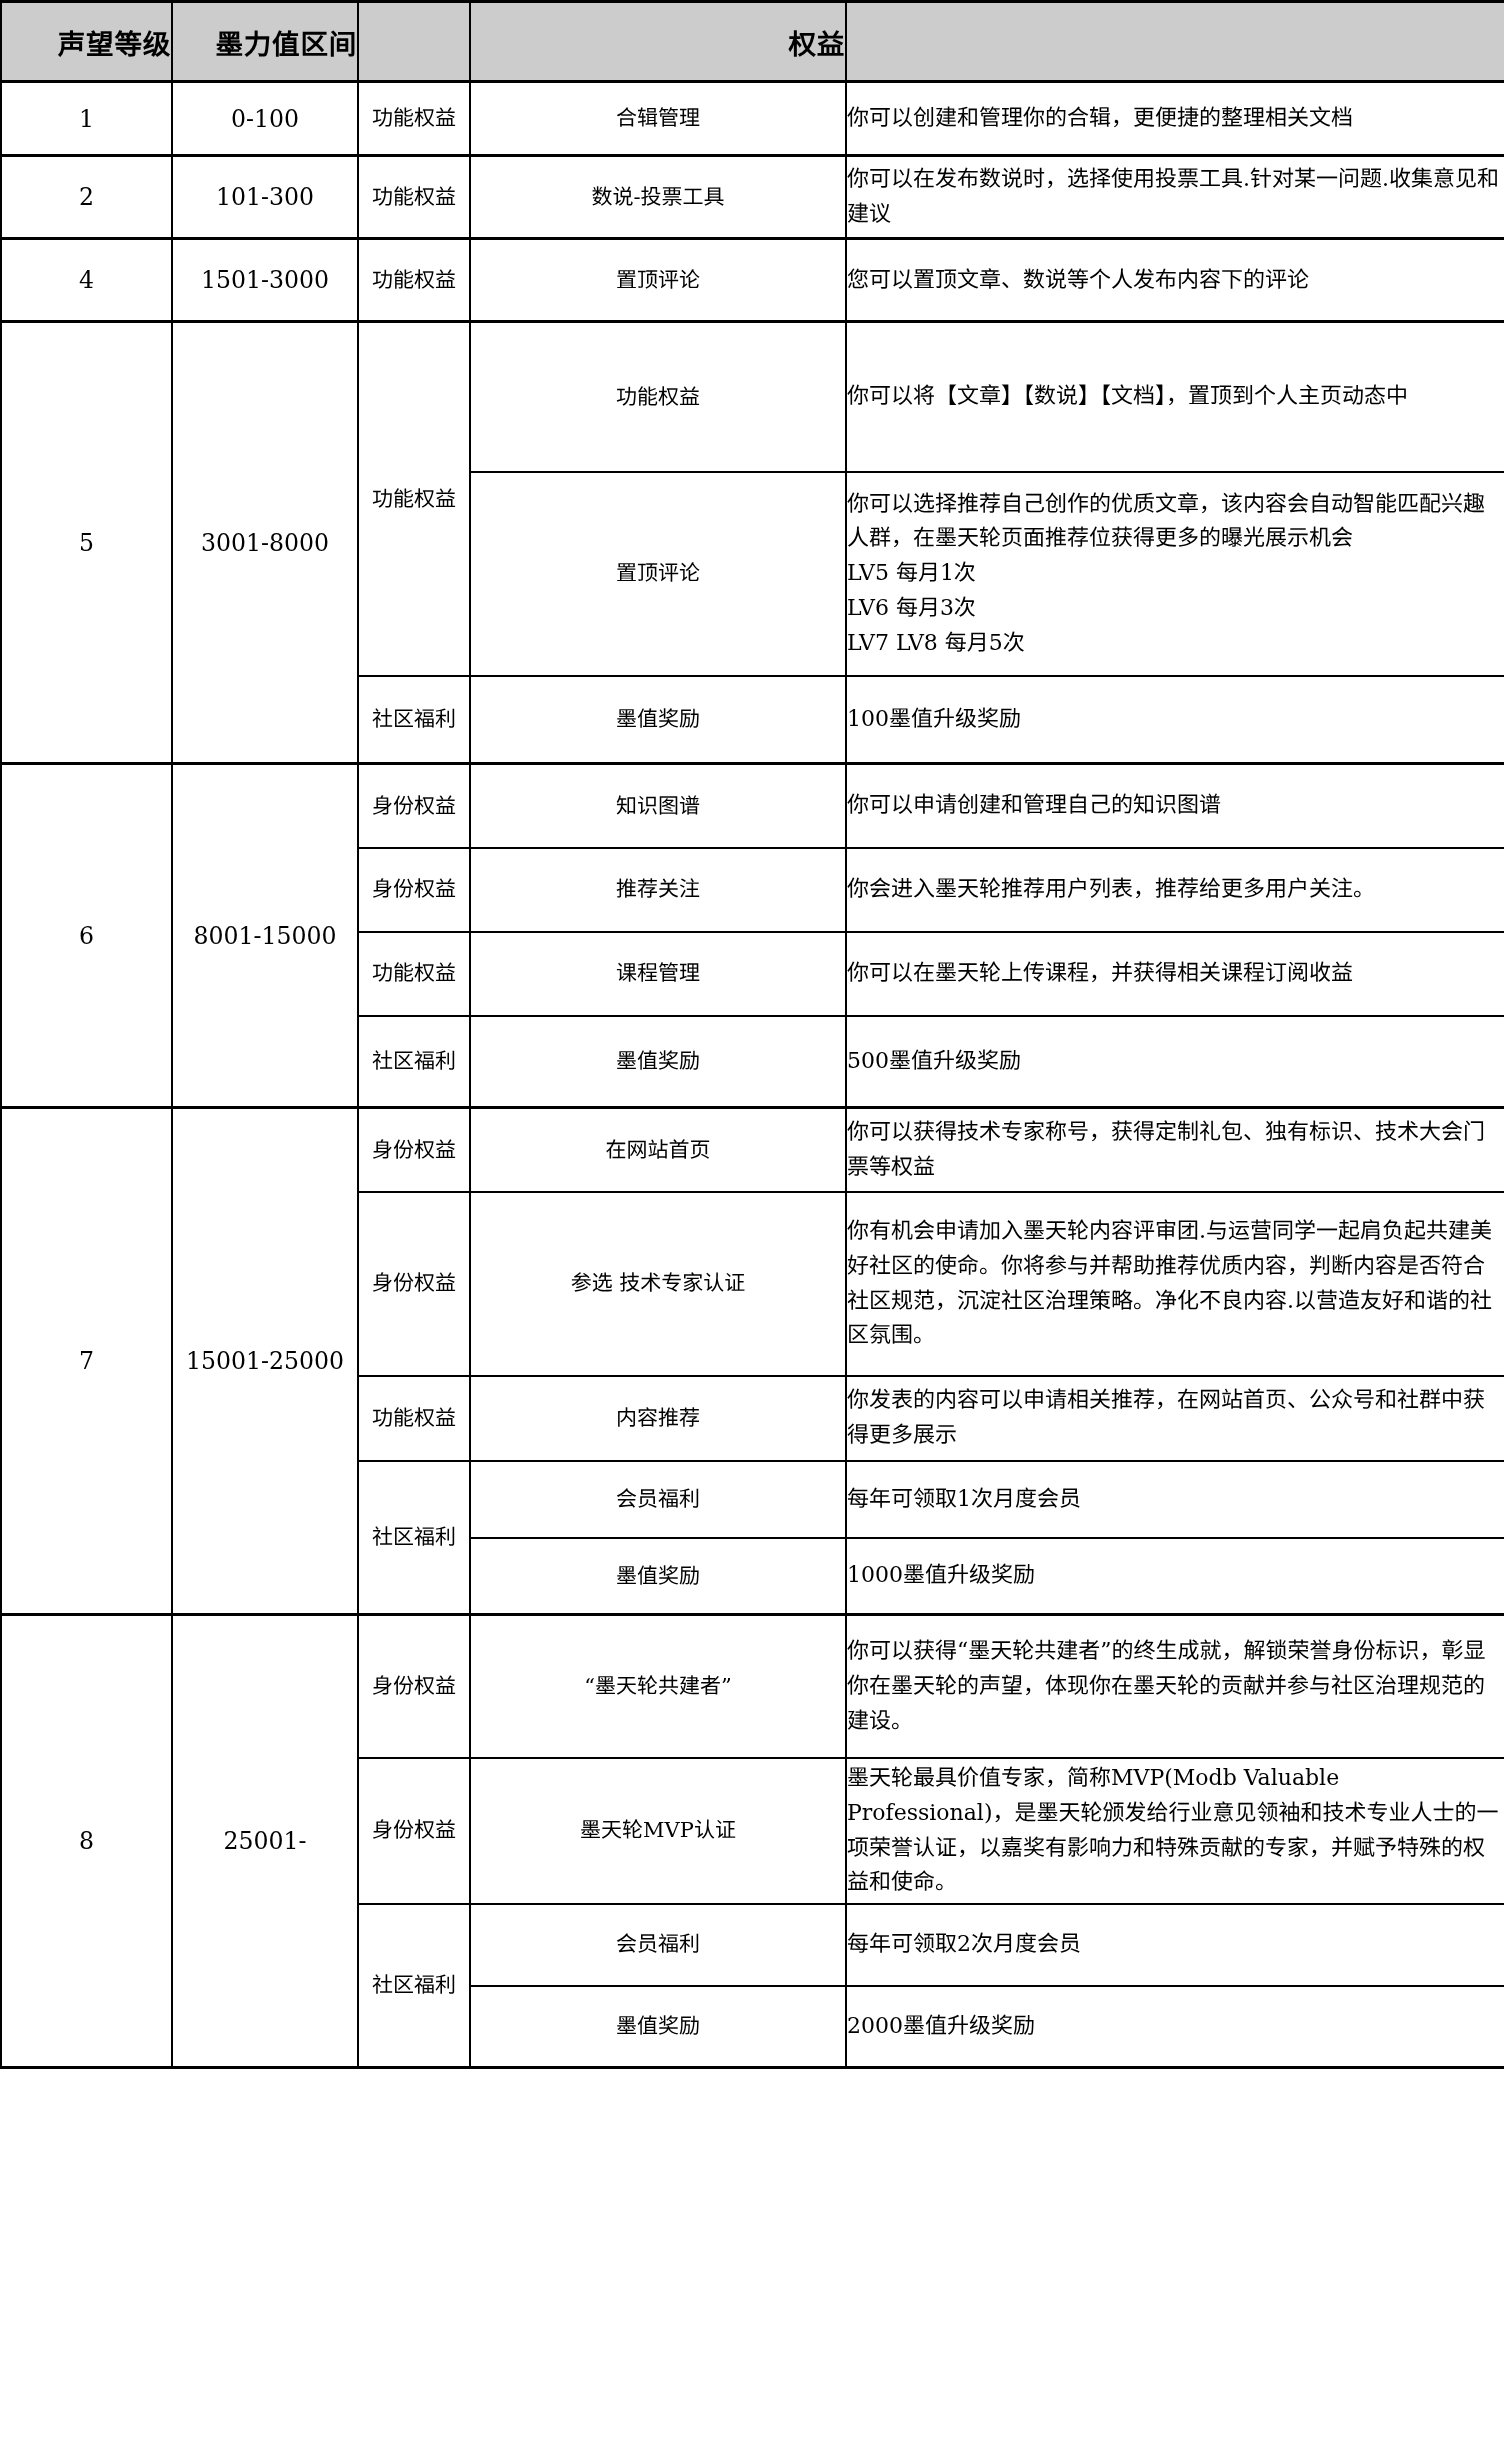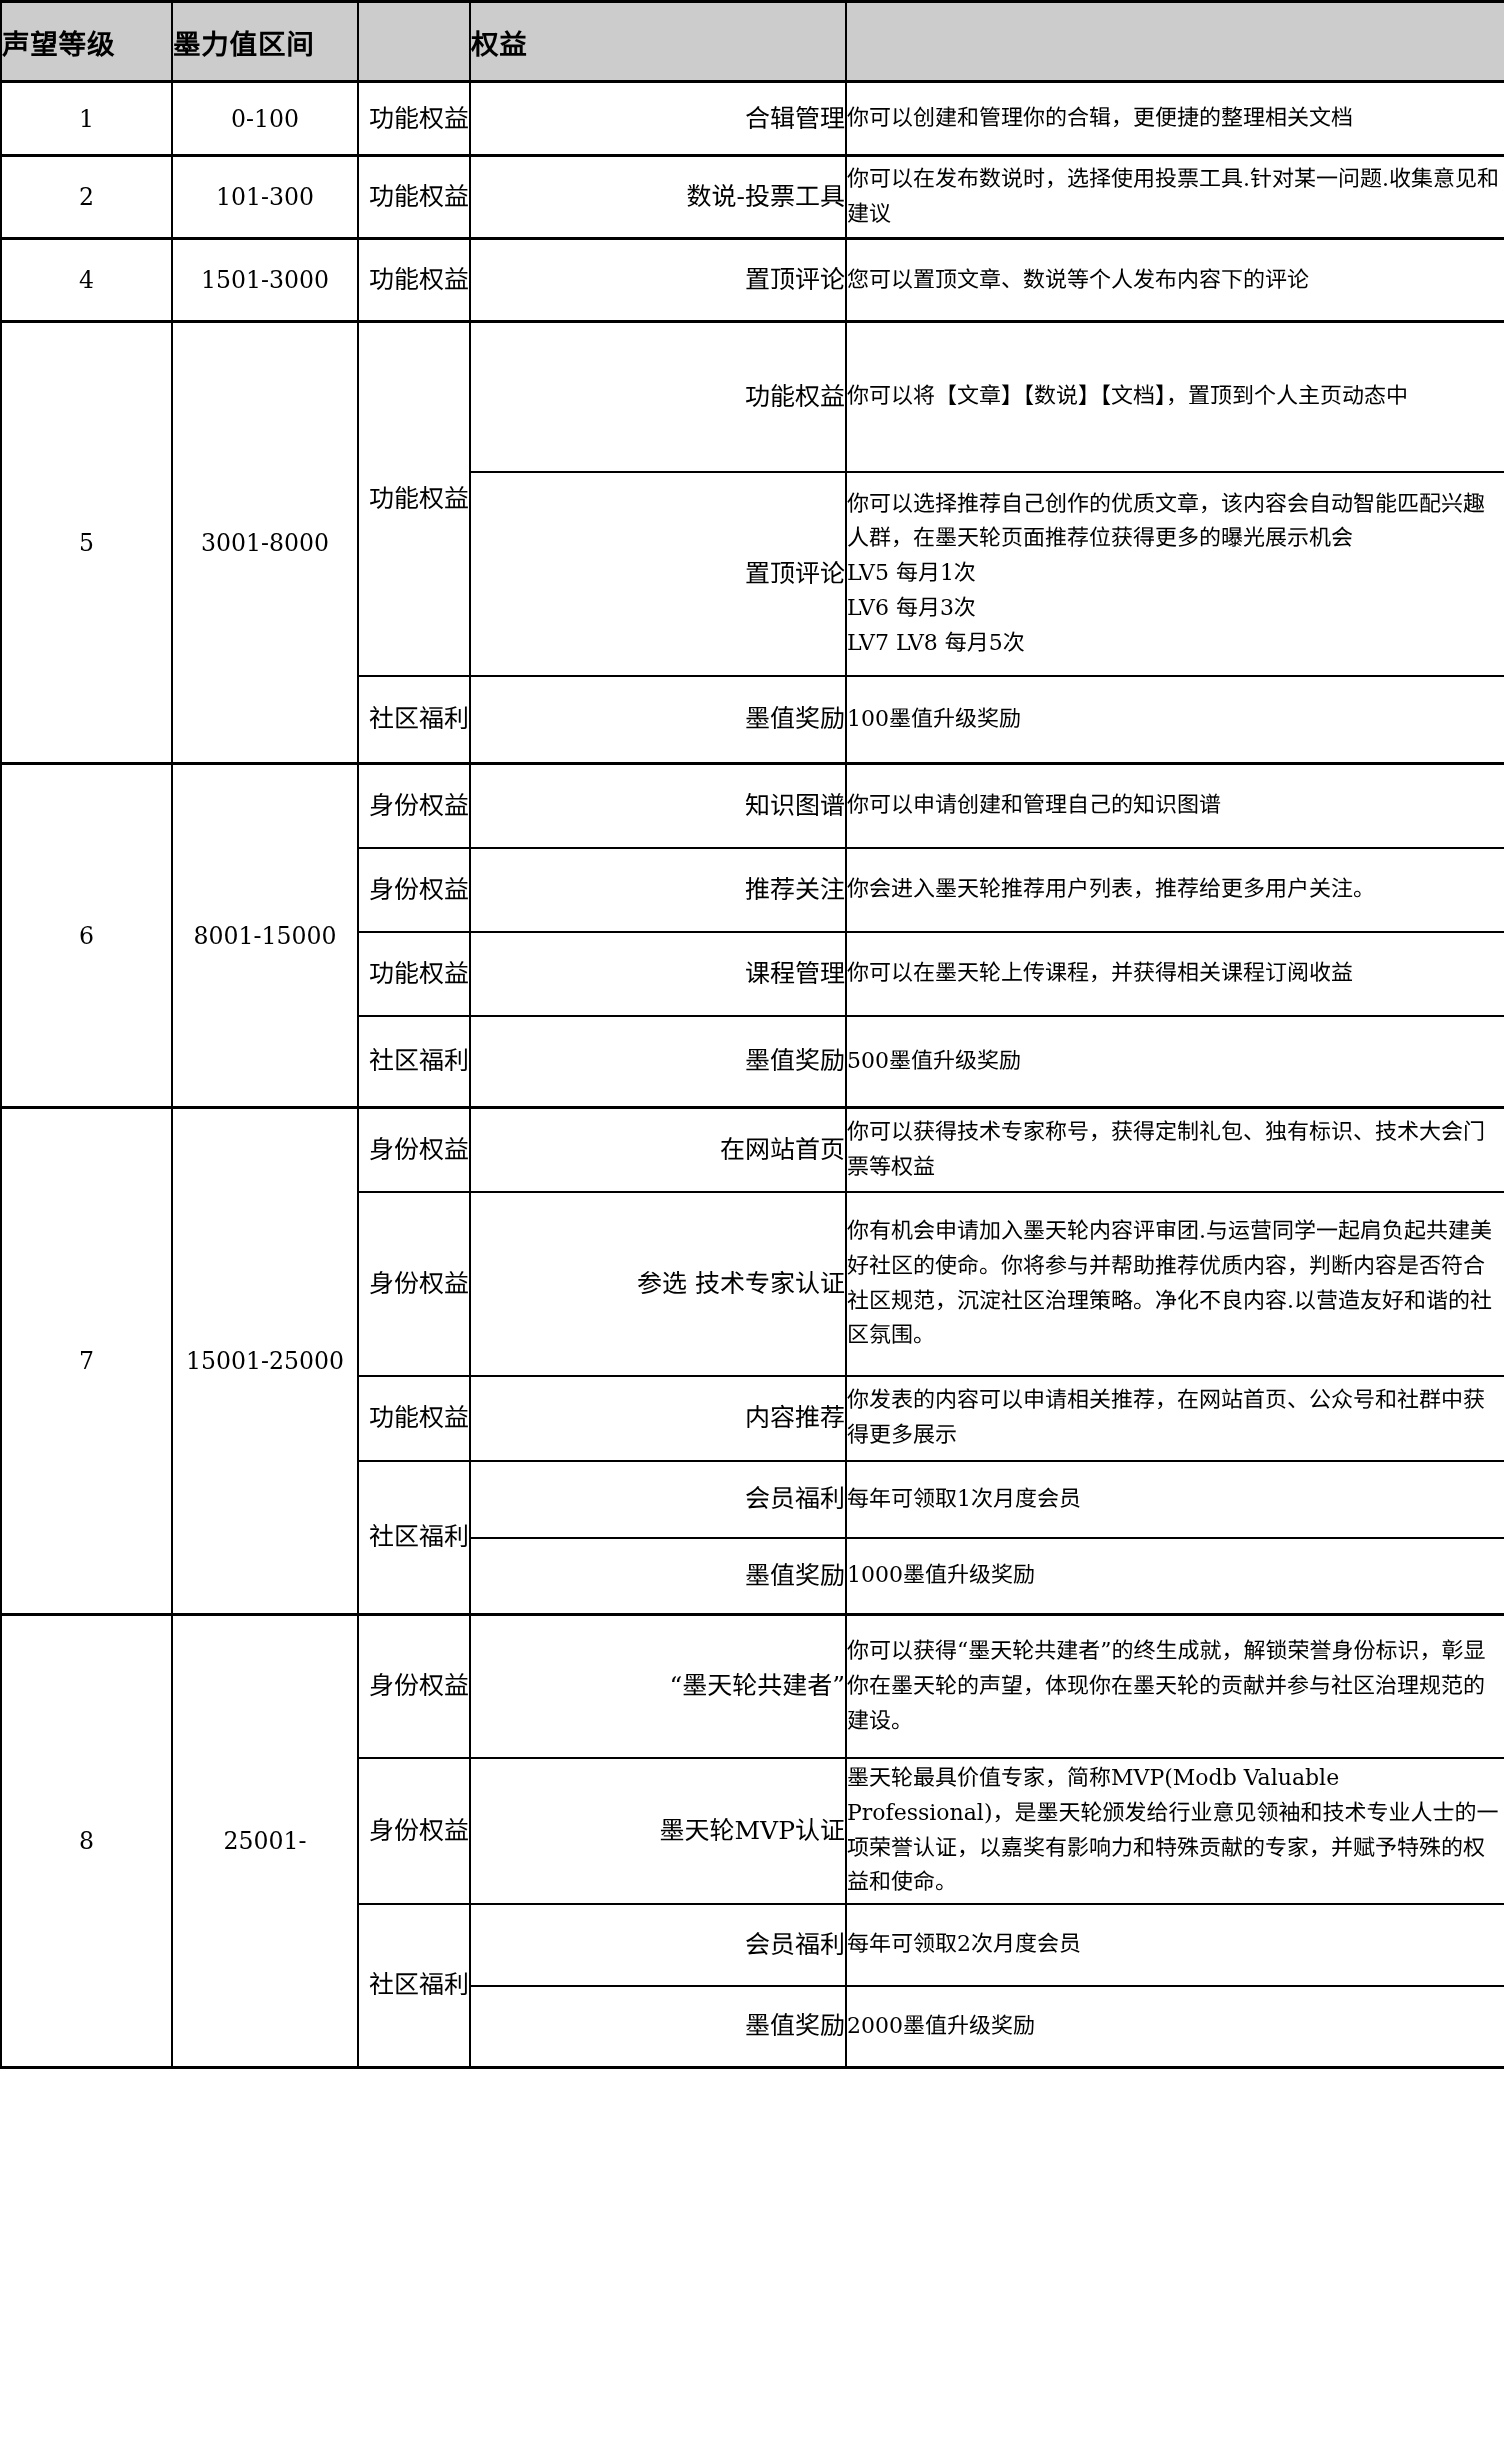--- a/index.html
+++ b/index.html
@@ -29,34 +29,34 @@
   table.grid td,table.grid th{
     border:2px solid #000;
     padding:0;
     vertical-align:middle;
     font-weight:normal;
   }
   
   tr.head td{
     background:#cccccc;
     height:77px;
-    text-align:left;
+    text-align:right;
     font-size:27.6px;
     font-weight:bold;
     letter-spacing:0.7px;
     border-bottom:3.3px solid #000;
   }
   
   td.lvl, td.range{
     text-align:center;
     font-size:23.6px;
   }
   td.cat, td.benefit{
-    text-align:right;
-    font-size:25px;
+    text-align:center;
+    font-size:21px;
     line-height:1.35;
   }
   td.desc{
     text-align:left;
     font-size:22px;
     line-height:1.58;
     padding:3.9px 9.2px 3.9px 10.5px;
   }
   td.desc .ln{display:block;}
   

